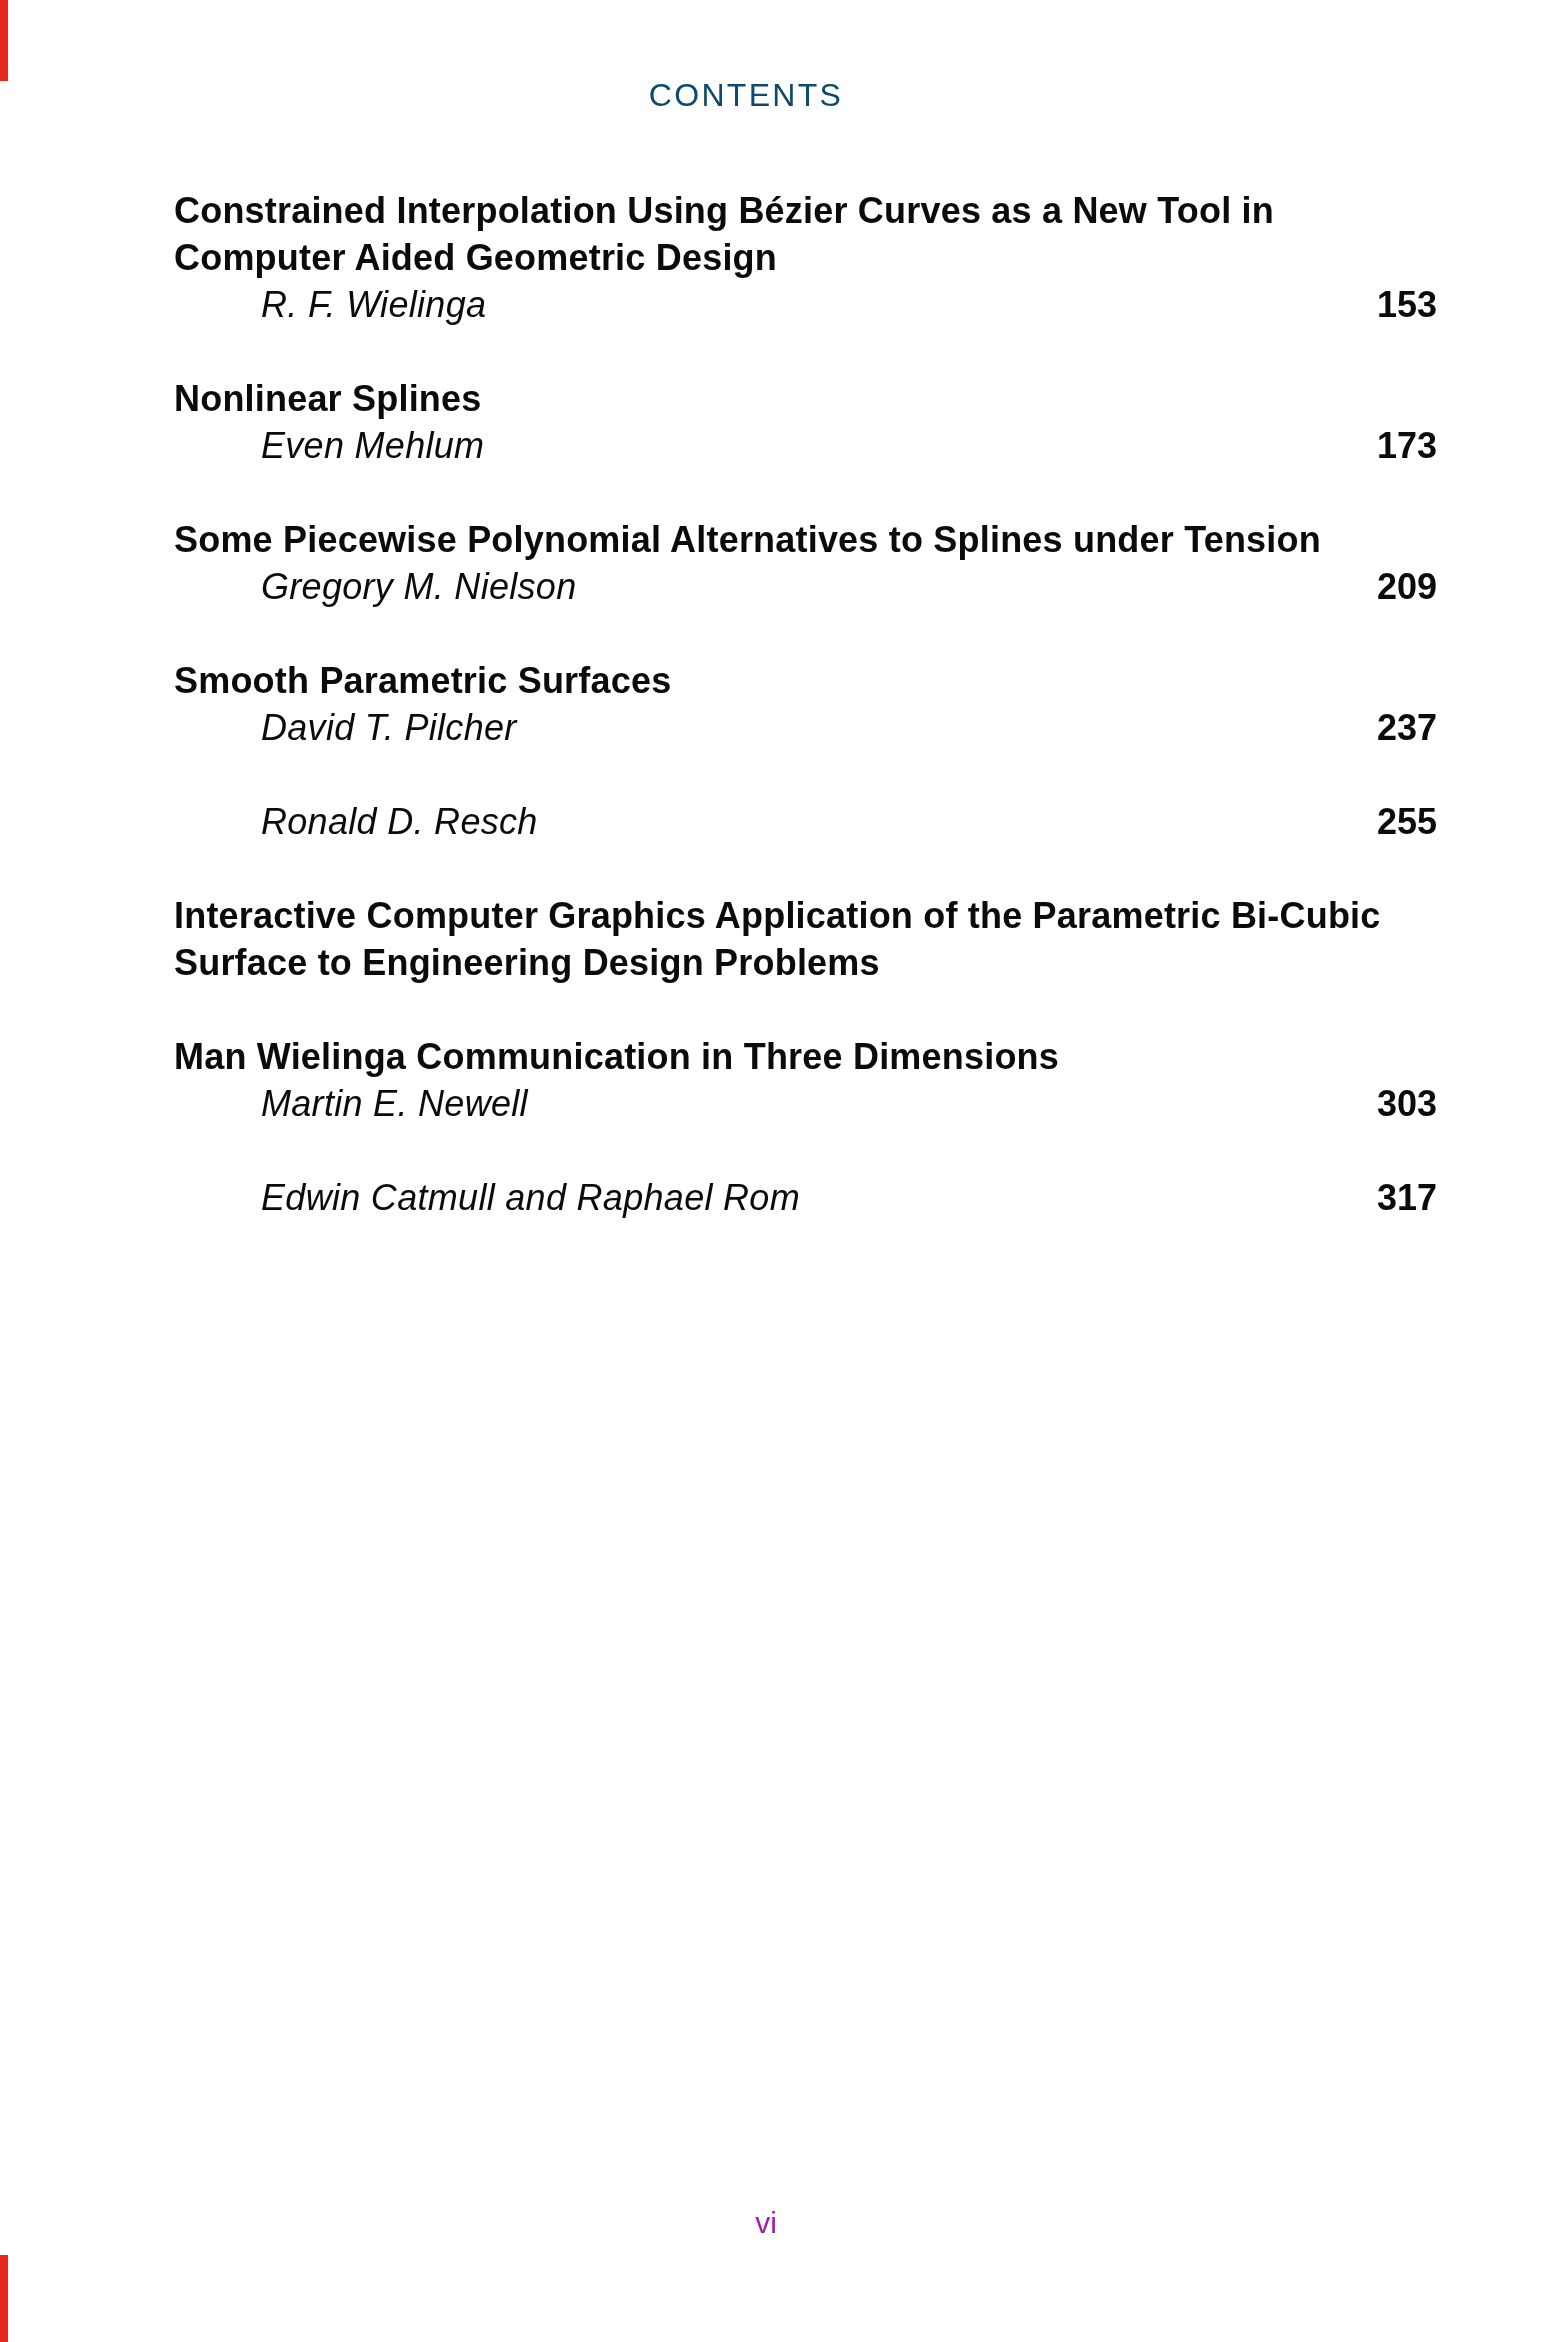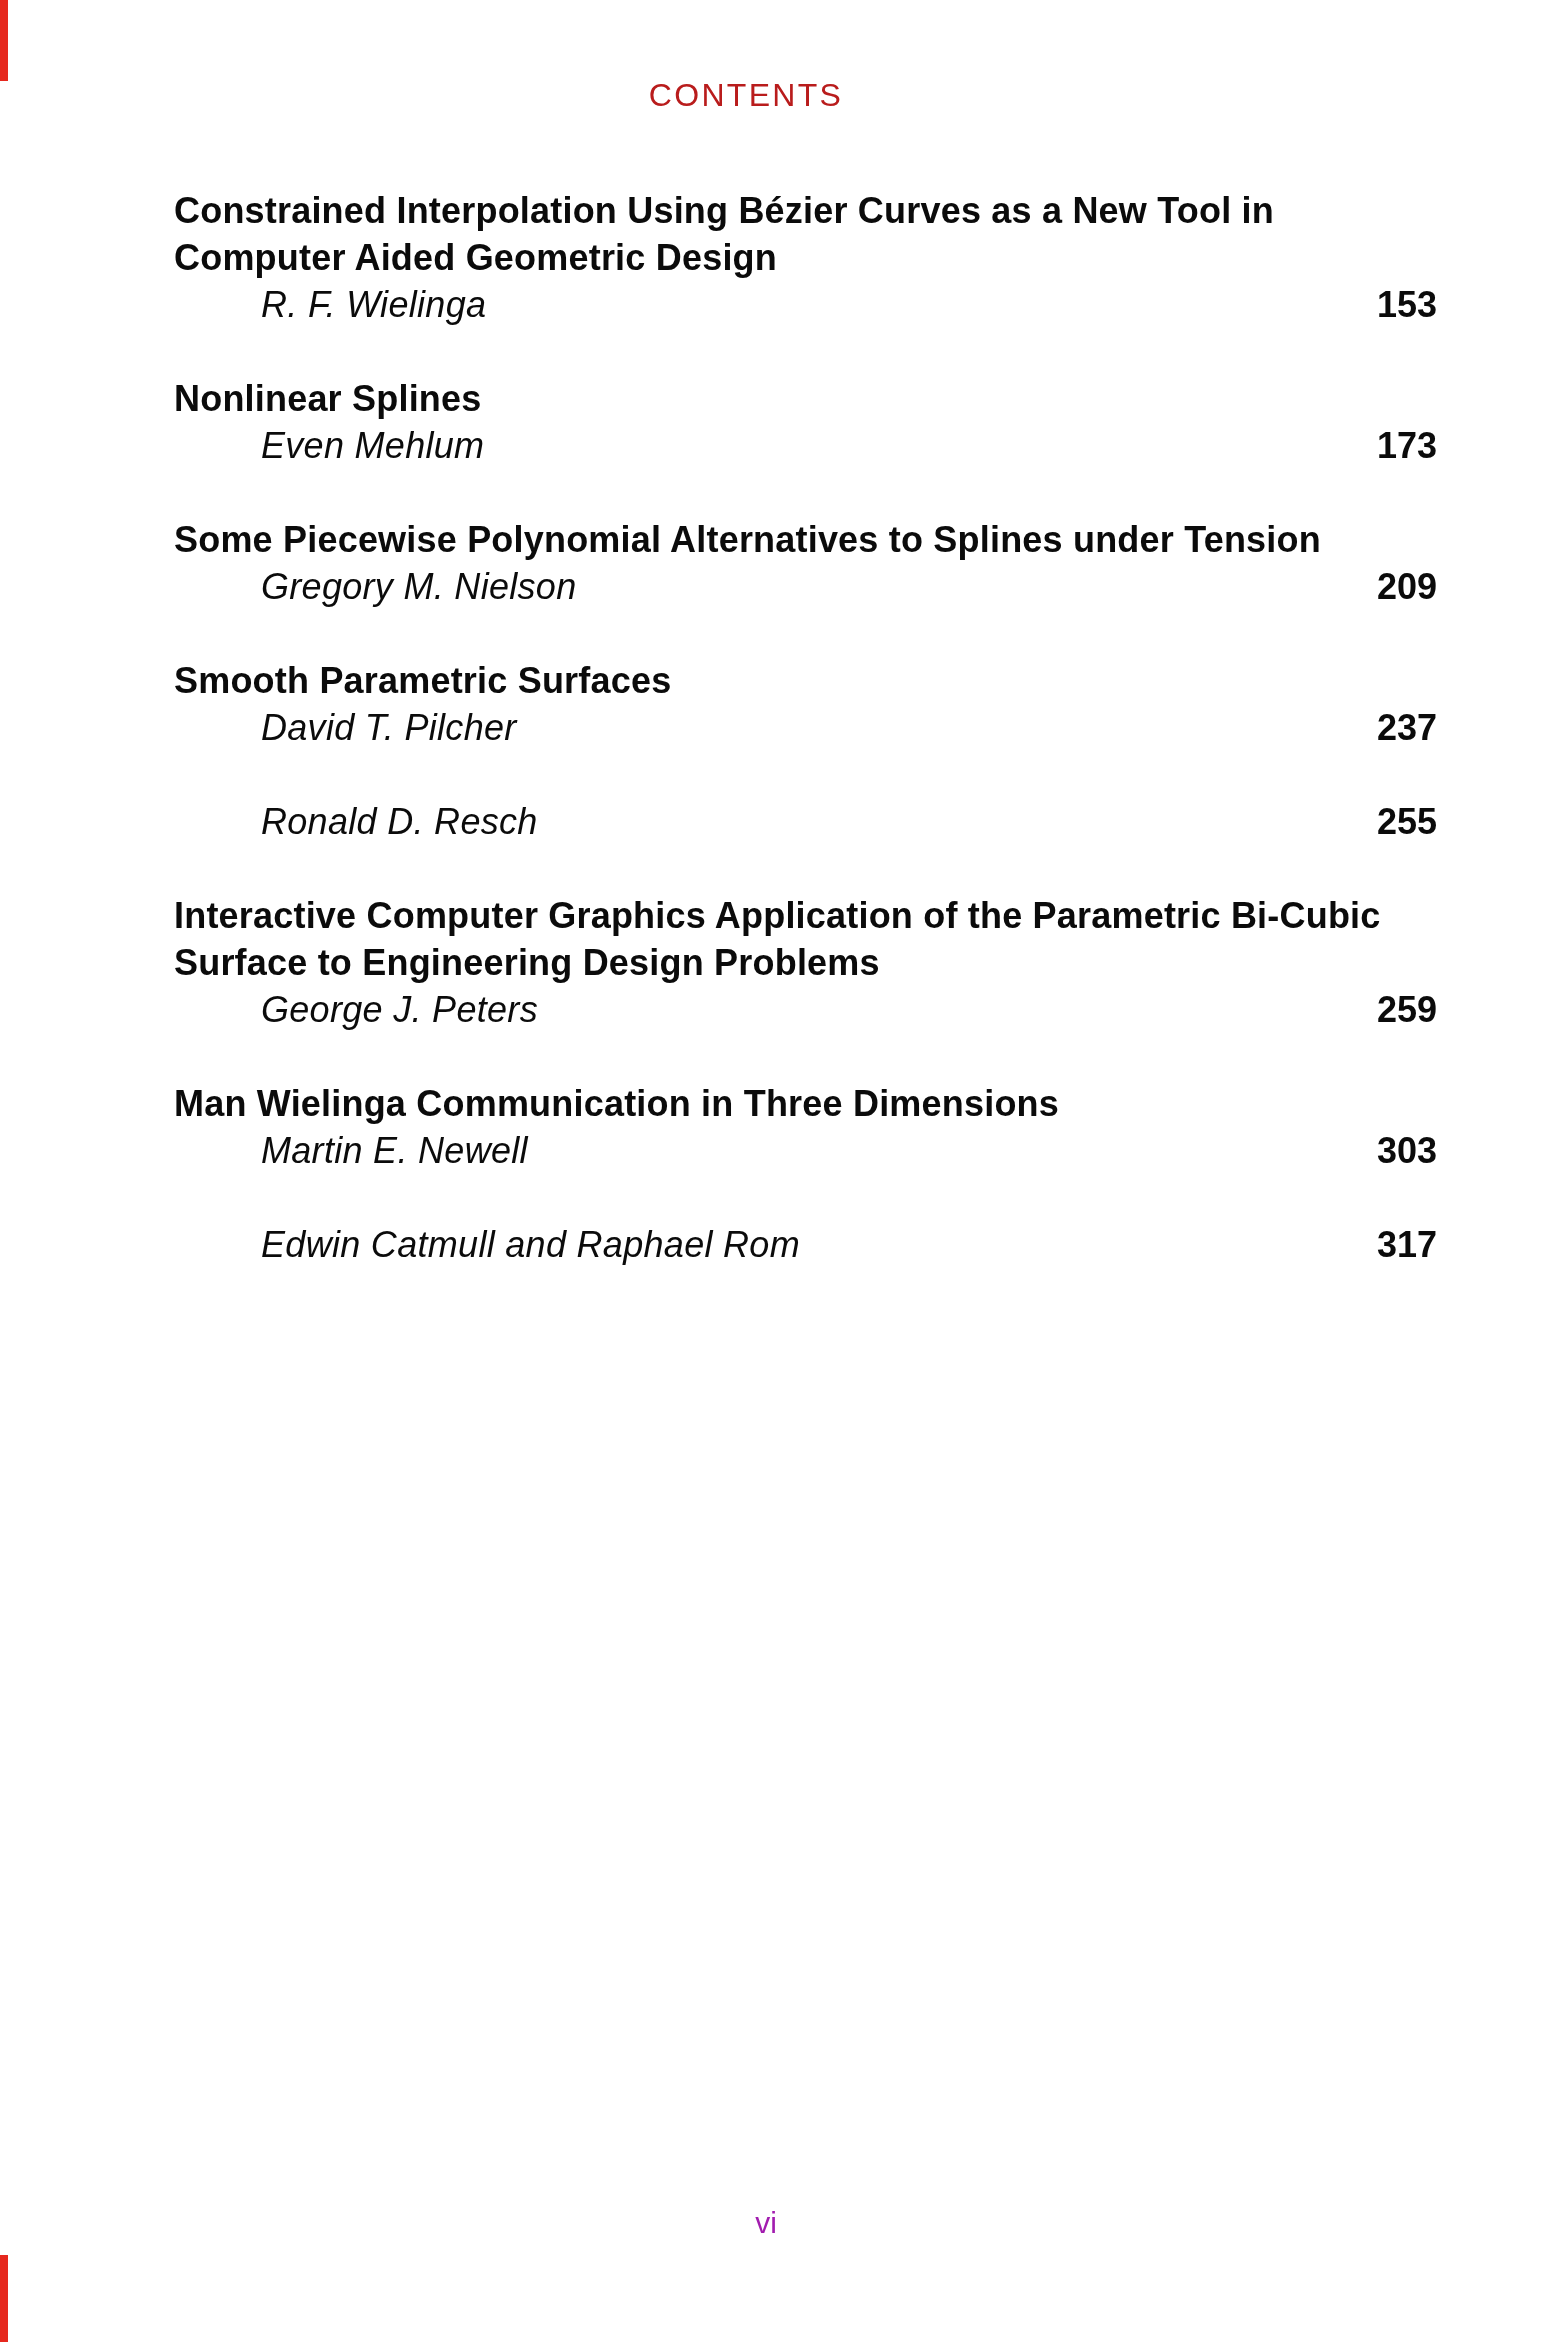--- a/index.html
+++ b/index.html
@@ -25,21 +25,21 @@
   .red-edge.bottom { top: 2255px; height: 87px; }
   .contents-heading {
     position: absolute;
     top: 79px;
     left: 746px;
     transform: translateX(-50%);
     font-size: 32px;
     line-height: 32px;
     font-weight: 400;
     letter-spacing: 2.3px;
-    color: #b91c1c;
+    color: #0c4a6e;
     white-space: nowrap;
   }
   .toc-list {
     position: absolute;
     left: 142px;
     top: 187px;
     width: 1263px;
     margin-left: 32px;
   }
   .toc-entry {
@@ -139,24 +139,20 @@
       <span class="author">Ronald D. Resch</span>
       <span class="page-num">255</span>
     </div>
   </div>
 
   <div class="toc-entry">
     <div>
           <div class="title-line">Interactive Computer Graphics Application of the Parametric Bi-Cubic</div>
           <div class="title-line">Surface to Engineering Design Problems</div>
         </div>
-    <div class="author-line">
-      <span class="author">George J. Peters</span>
-      <span class="page-num">259</span>
-    </div>
   </div>
 
   <div class="toc-entry">
     <div>
           <div class="title-line">Man Wielinga Communication in Three Dimensions</div>
         </div>
     <div class="author-line">
       <span class="author">Martin E. Newell</span>
       <span class="page-num">303</span>
     </div>

